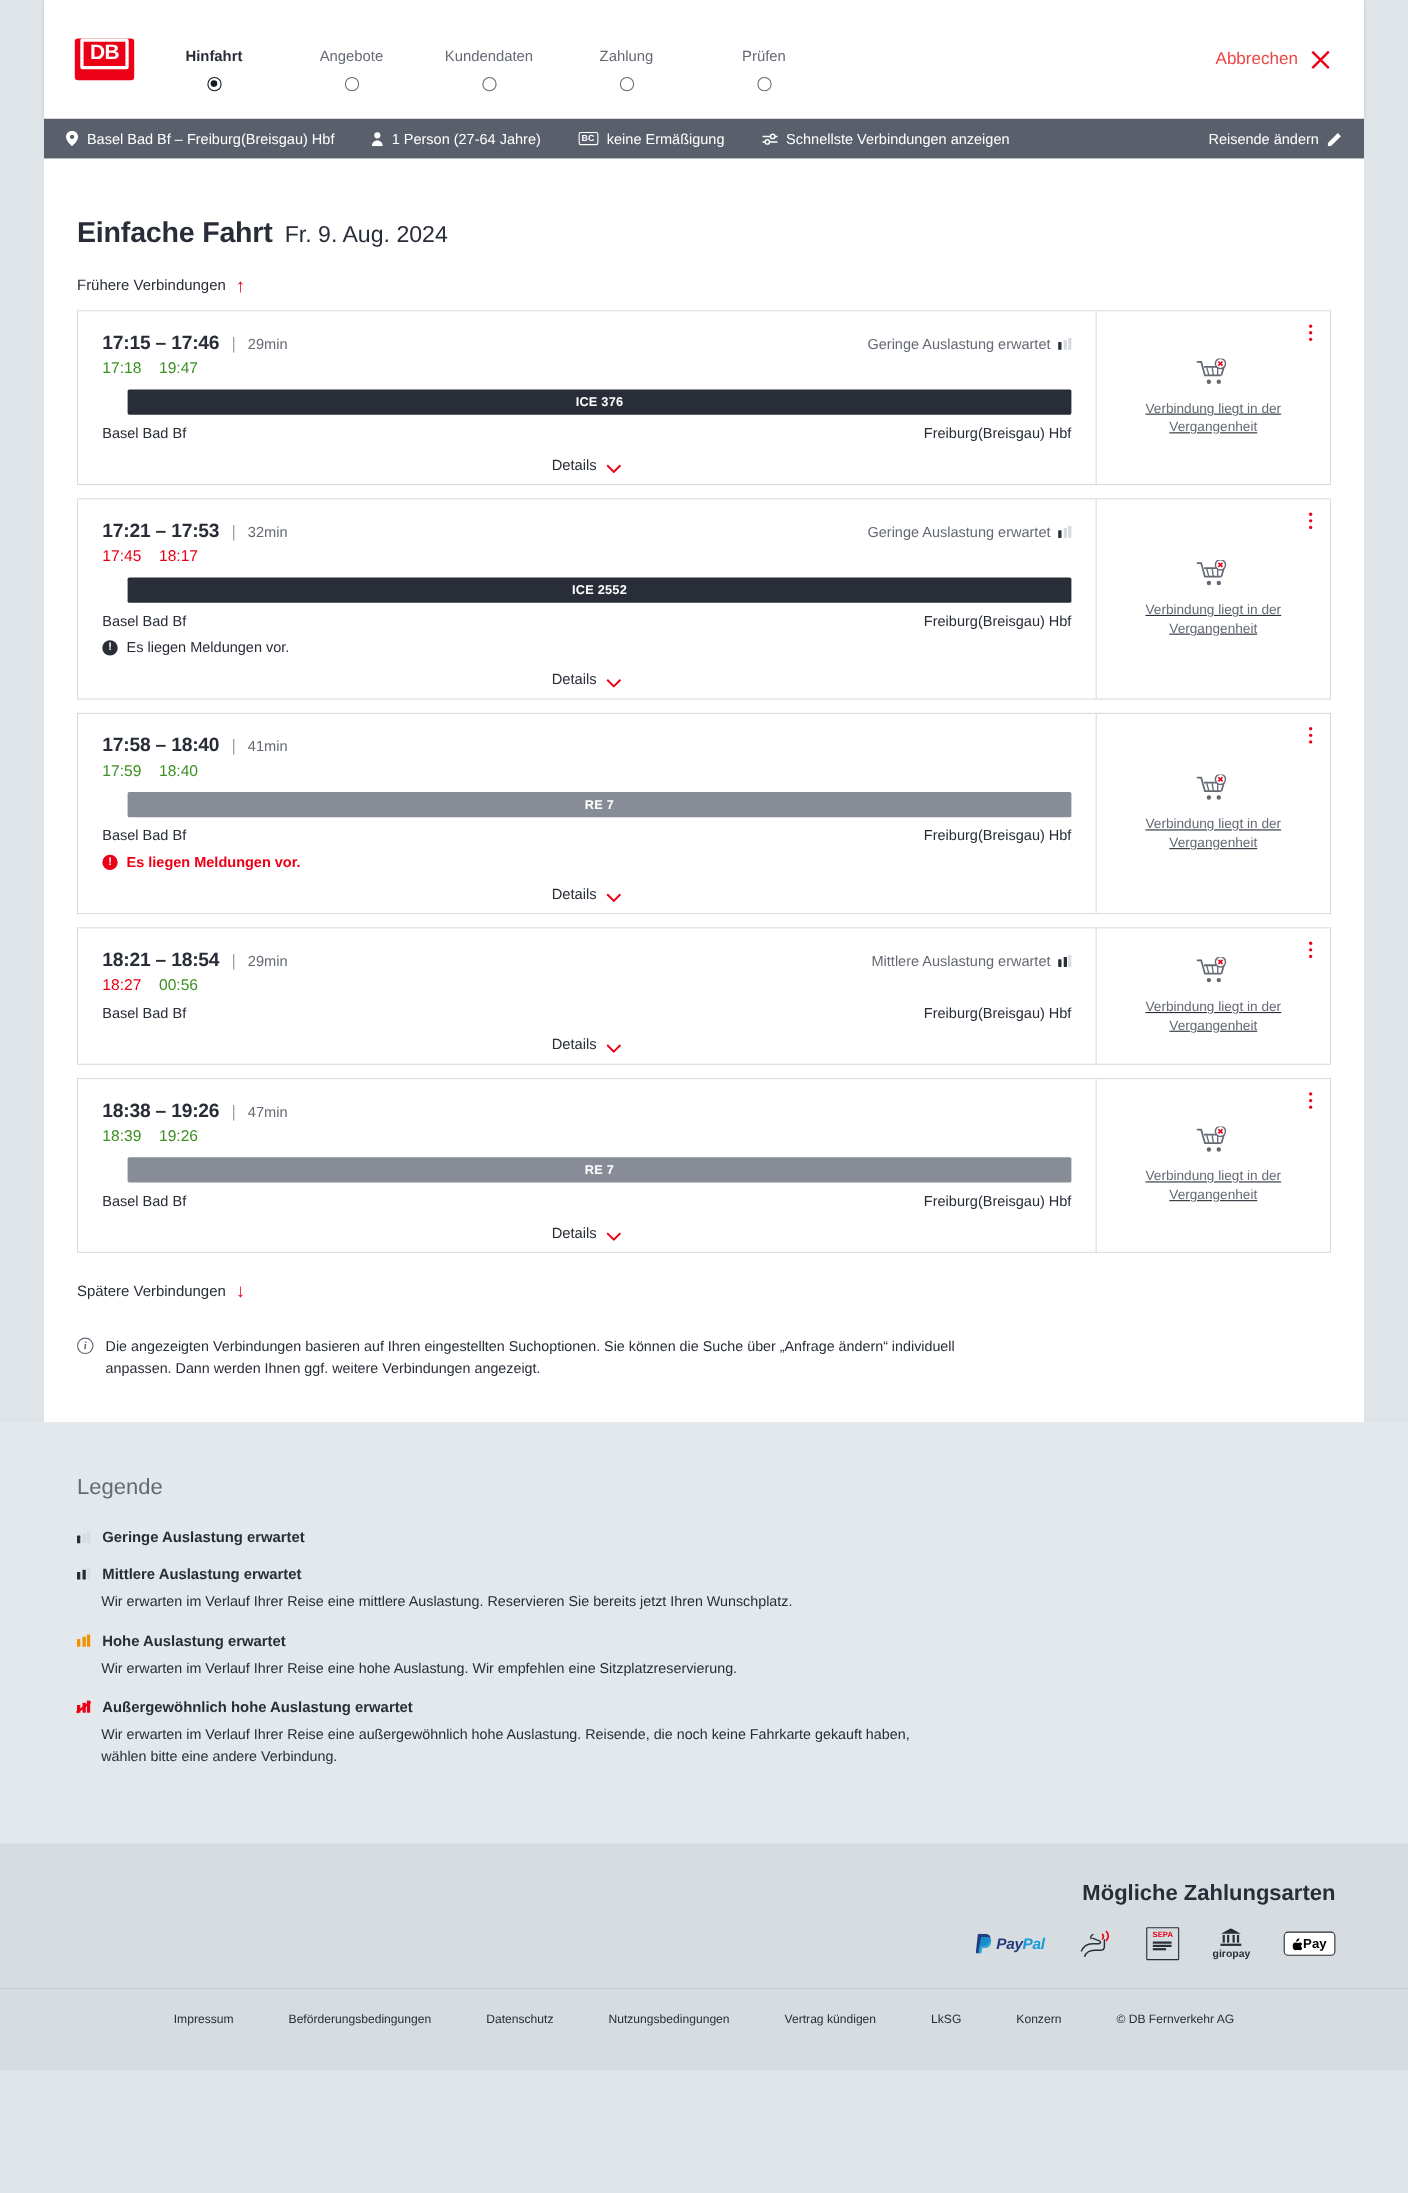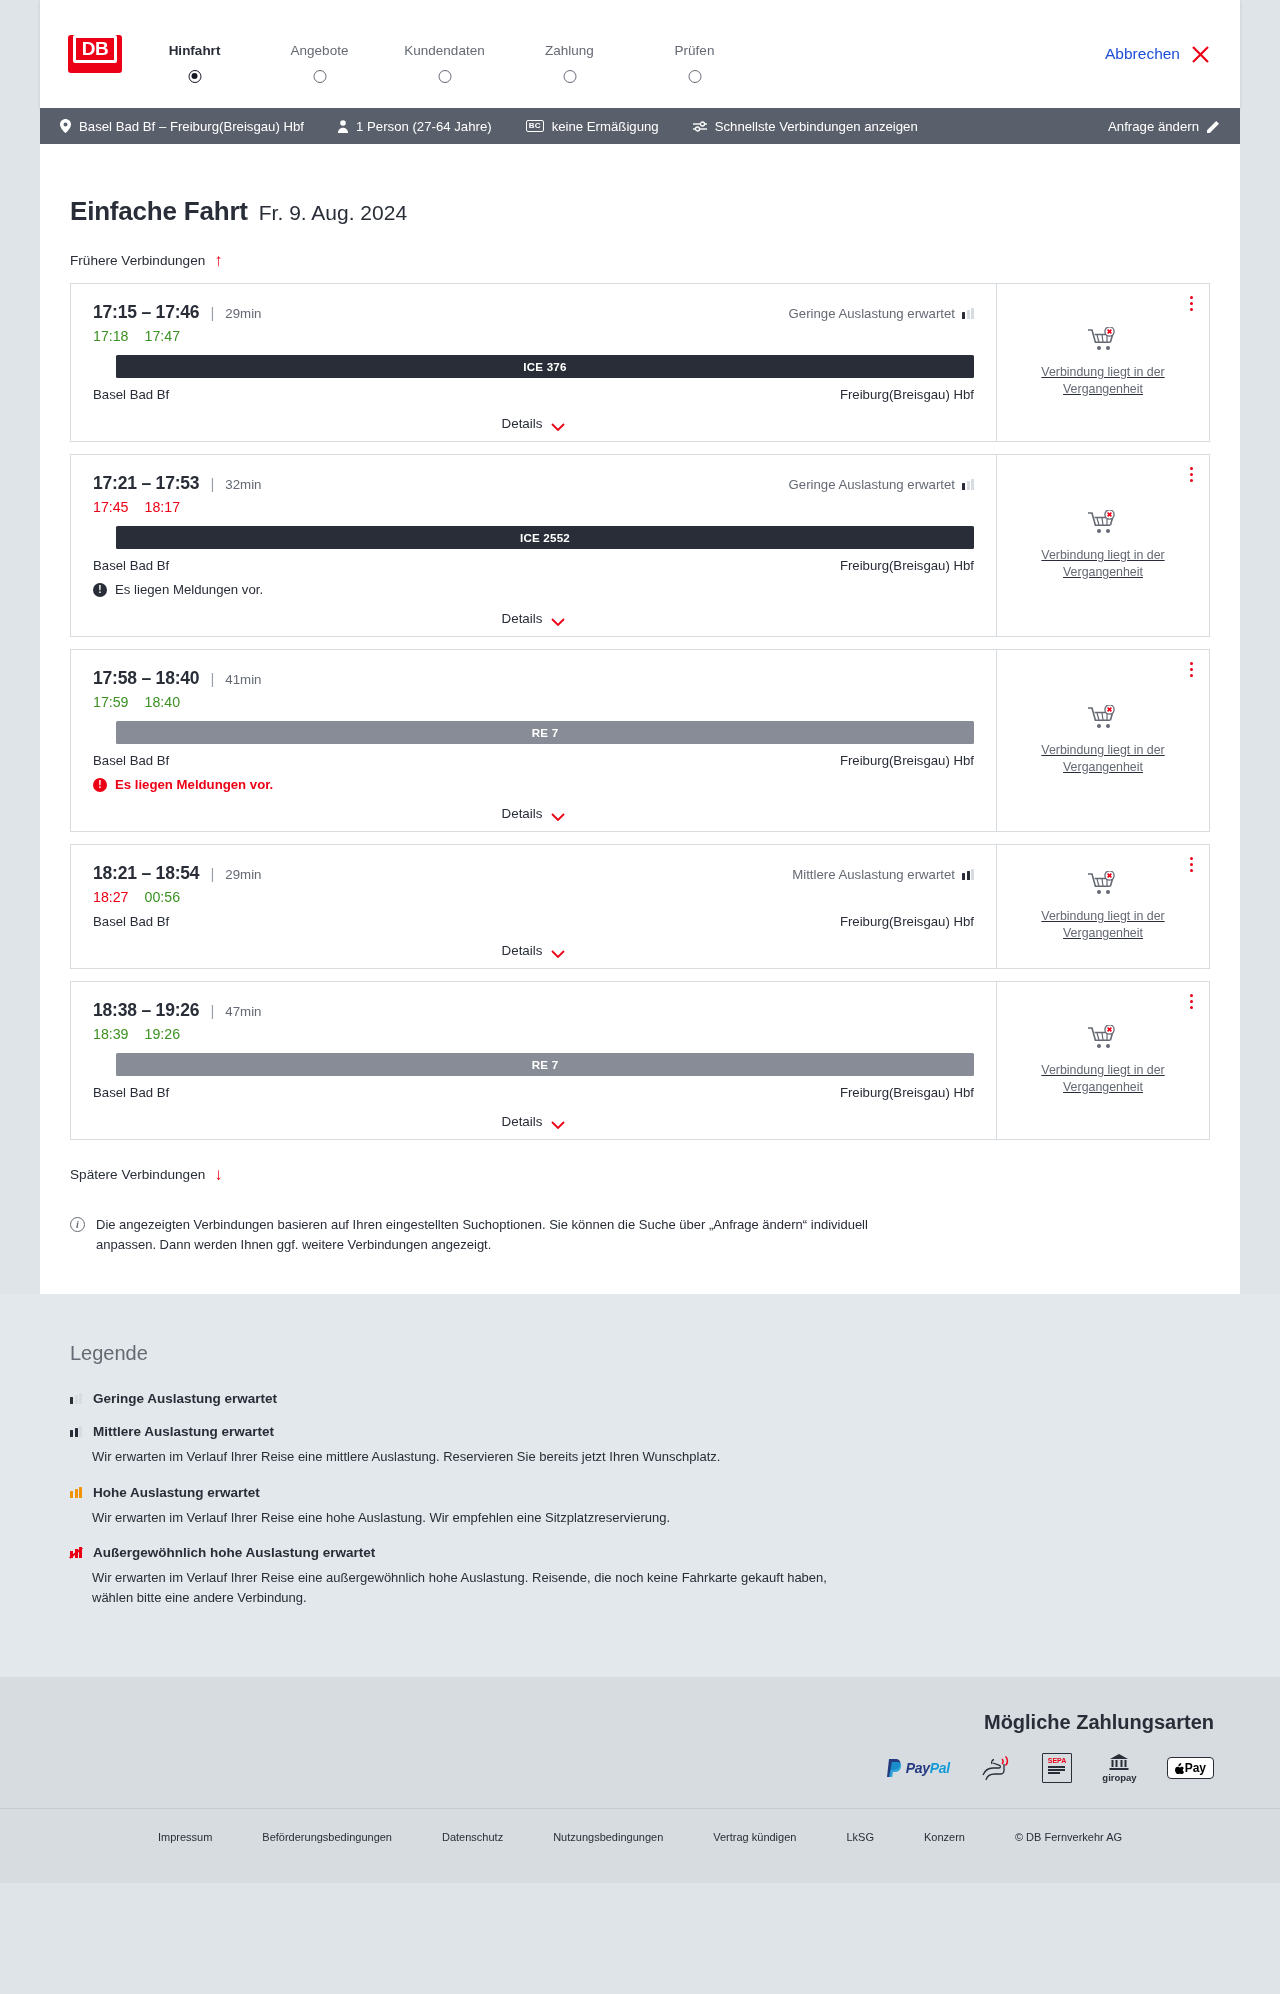--- a/index.html
+++ b/index.html
@@ -97,21 +97,21 @@
     border-radius: 50%;
     background: #131821;
   }
 
   .cancel-btn {
     margin-left: auto;
     display: flex;
     align-items: center;
     gap: 11px;
     font-size: 15.5px;
-    color: #1d4ed8;
+    color: #ef4444;
     cursor: pointer;
     background: none;
     border: none;
     font-family: inherit;
     padding-right: 2px;
   }
   .x-icon { display: block; }
 
   
   .query-bar {
@@ -534,21 +534,21 @@
   <div class="qb-item">
     <svg width="14" height="11" viewBox="0 0 14 11">
       <line x1="0" y1="3" x2="14" y2="3" stroke="#ffffff" stroke-width="1.4"></line>
       <line x1="0" y1="8" x2="14" y2="8" stroke="#ffffff" stroke-width="1.4"></line>
       <circle cx="9.5" cy="3" r="2" fill="#5a606b" stroke="#ffffff" stroke-width="1.3"></circle>
       <circle cx="4.5" cy="8" r="2" fill="#5a606b" stroke="#ffffff" stroke-width="1.3"></circle>
     </svg>
     <span>Schnellste Verbindungen anzeigen</span>
   </div>
   <div class="qb-item last">
-    <span>Anfrage ändern</span>
+    <span>Reisende ändern</span>
     <svg width="13" height="13" viewBox="0 0 13 13">
       <path d="M0 10.2L9.2 1l2.8 2.8L2.8 13H0z" fill="#ffffff"></path>
     </svg>
   </div>
 </div>
 
 <div class="content">
   <div class="inner">
 
     <div class="page-title-row">
@@ -572,21 +572,21 @@
                 <span>Geringe Auslastung erwartet</span>
                 <span class="occ-bars occ-low">
                   <i class="b1"></i>
                   <i class="b2"></i>
                   <i class="b3"></i>
                 </span>
               </div>
             </div>
             <div class="times-actual">
               <span class="t-green">17:18</span>
-              <span class="t-green">17:47</span>
+              <span class="t-green">19:47</span>
             </div>
             <div class="train-bar dark">
               <span>ICE 376</span>
             </div>
             <div class="stations">
               <span>Basel Bad Bf</span>
               <span>Freiburg(Breisgau) Hbf</span>
             </div>
             <div class="details-row">
               <span>Details</span>

